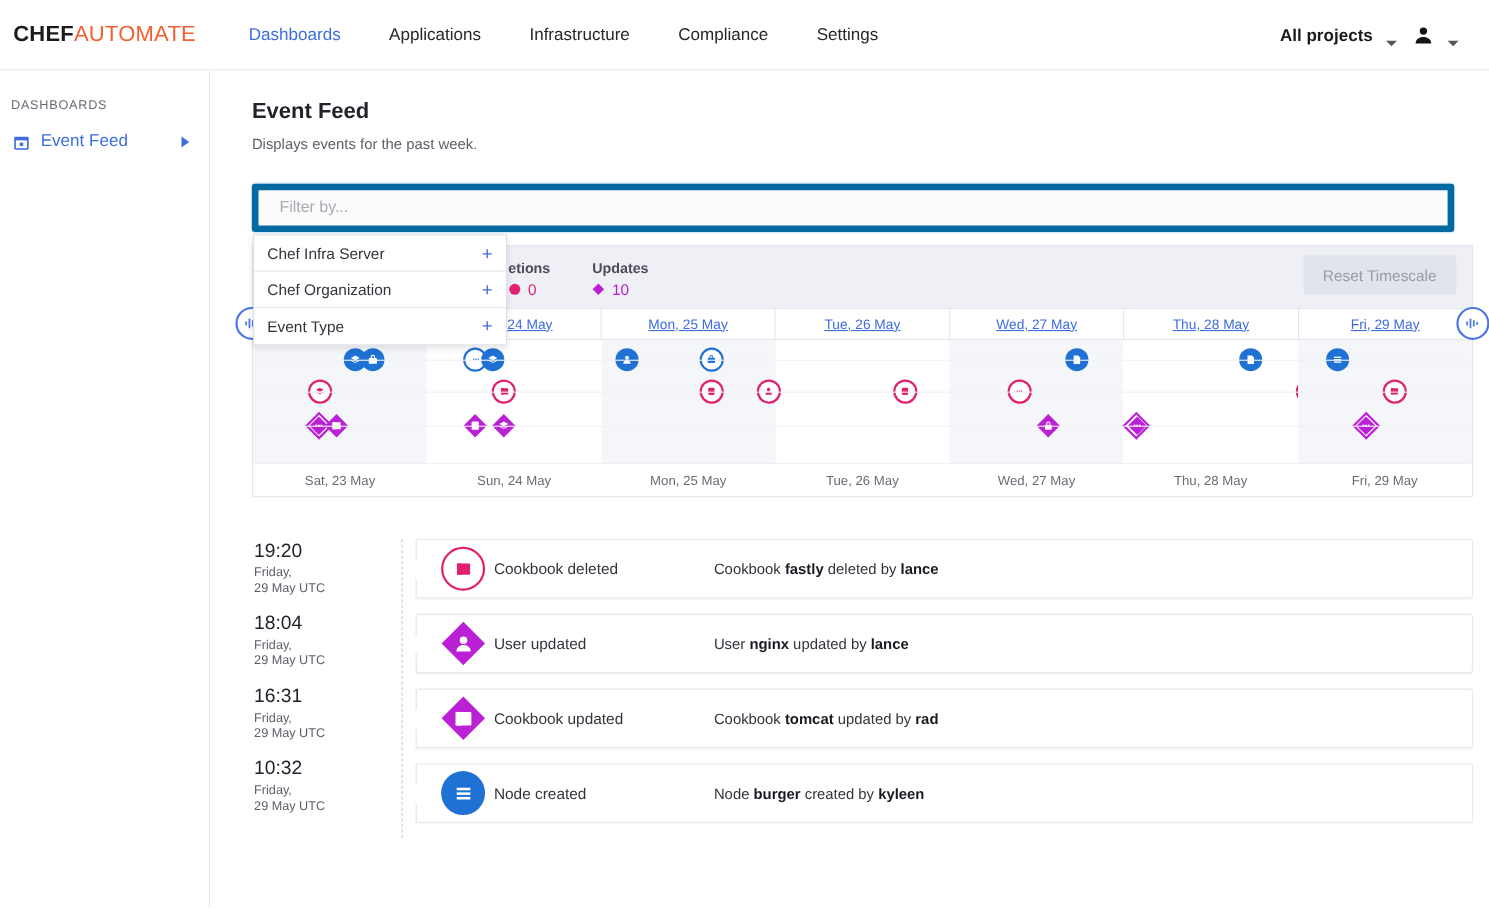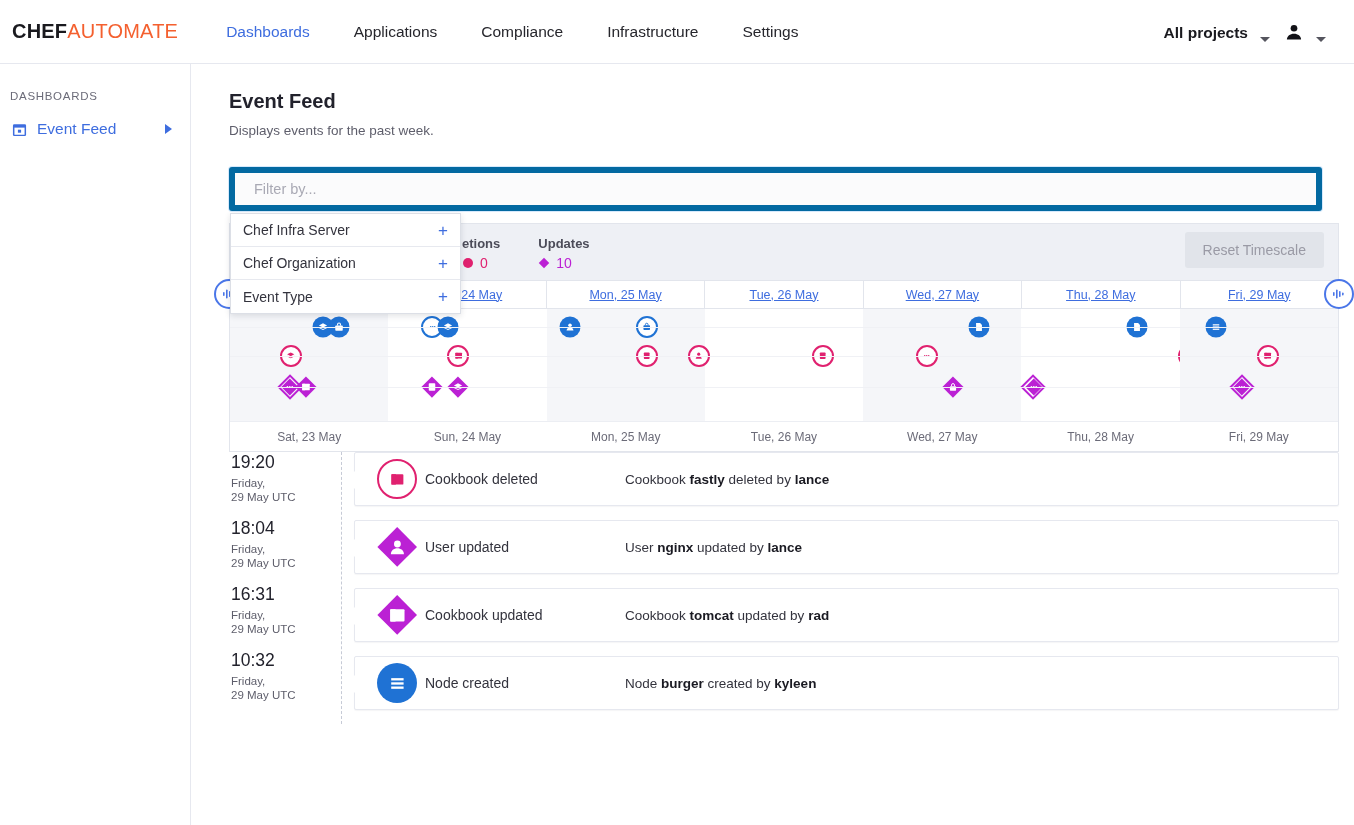--- a/index.html
+++ b/index.html
@@ -148,21 +148,21 @@
     background:#fff; border:2px solid #4a76e8; top: -1px;
     display:flex; align-items:center; justify-content:center; z-index: 12;
   }
   .scrub.left { left: -16px; } .scrub.right { right: -16px; }
 
   
   .mk { position:absolute; transform: translate(-50%,-50%); }
   .mk svg { display:block; }
 
   
-  .feed { display:flex; width: 1110px; }
+  .feed { display:flex; margin-top: 38px; width: 1110px; gap: 24px; }
   .feed-times { width: 112px; padding-left: 2px; }
   .ft-block { height: 66px; }
   .ft-time { font-size: 17.5px; color:#22222c; }
   .ft-day { font-size: 11.5px; color:#5e5e6b; margin-top: 4px; line-height: 1.2; }
   .feed-list { flex:1; border-left: 1px dashed #c6cad6; padding-left: 1px; }
   .ev-row {
     background:#fff; border:1px solid #e6e8ef; border-radius:2px;
     height: 54px; margin-bottom: 14px; margin-left: 11px;
     display:flex; align-items:center; position:relative;
     box-shadow: 0 1px 1px rgba(20,25,40,.04);
@@ -182,22 +182,22 @@
 
 <div class="app">
 
   <div class="topnav">
     <div class="brand">
       <span class="chef">CHEF</span><span class="automate">AUTOMATE</span>
     </div>
     <div class="navlinks">
       <a class="navlink active" href="#">Dashboards</a>
       <a class="navlink" href="#">Applications</a>
+      <a class="navlink" href="#">Infrastructure</a>
       <a class="navlink" href="#">Compliance</a>
-      <a class="navlink" href="#">Infrastructure</a>
       <a class="navlink" href="#">Settings</a>
     </div>
     <div class="nav-right">
       <span class="allprojects">All projects</span>
       <span class="chev"></span>
       <svg class="avatar-ic" viewBox="0 0 24 24">
         <circle cx="12" cy="7.5" r="4" fill="#121217"></circle>
         <path d="M3.5 21c0-4.4 3.8-7 8.5-7s8.5 2.6 8.5 7z" fill="#121217"></path>
       </svg>
       <span class="chev"></span>

